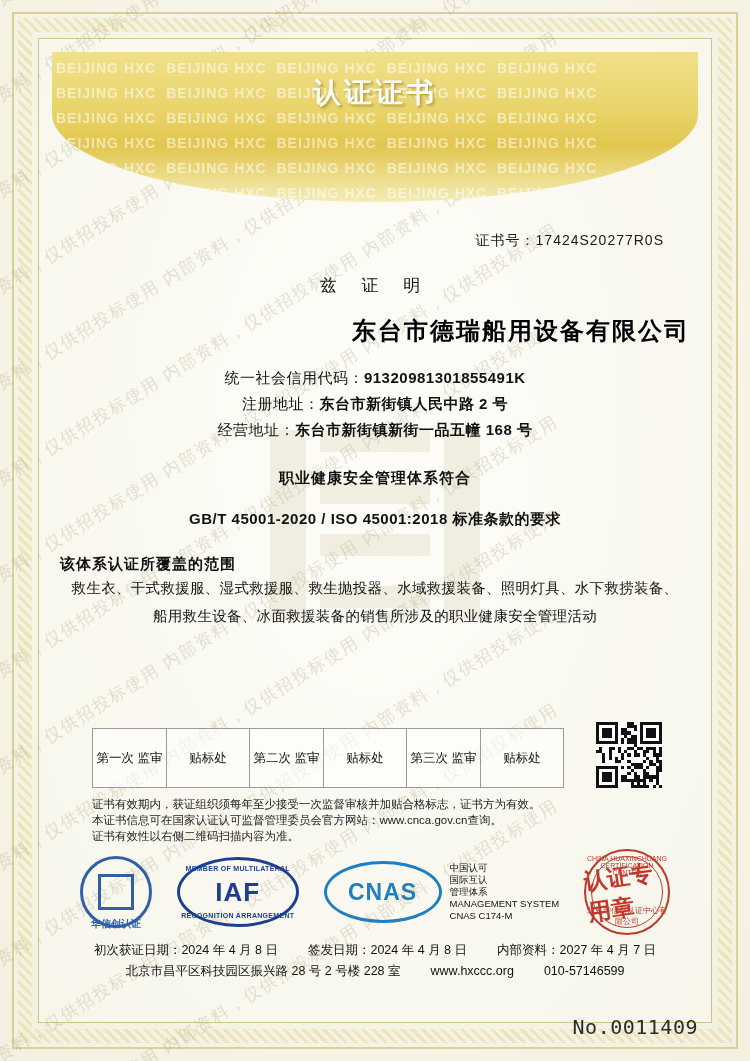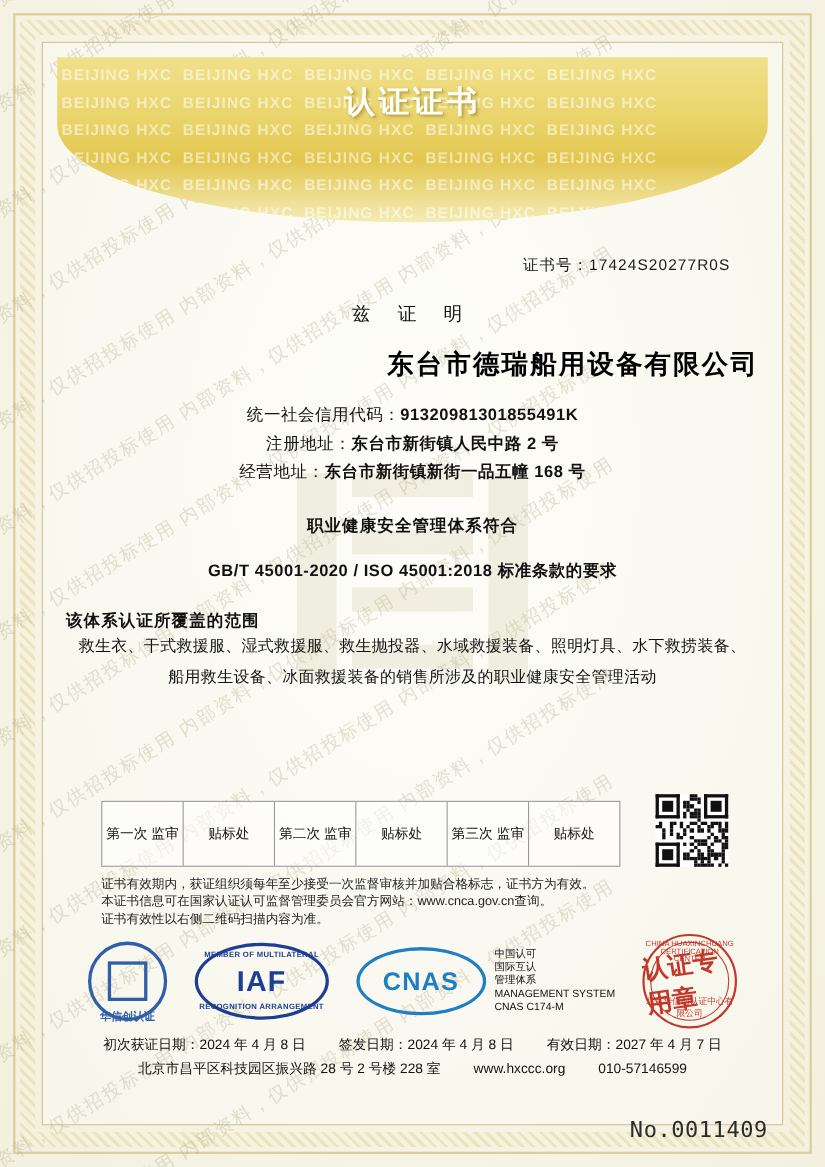--- a/index.html
+++ b/index.html
@@ -459,21 +459,21 @@
         <div class="ctr">认证专用章</div>
         <div class="bots">北京华信创认证中心有限公司</div>
       </div>
     </div>
   </div>
 
   <div class="footer">
     <div class="fr">
       <span><span>初次获证日期：</span><span>2024 年 4 月 8 日</span></span>
       <span><span>签发日期：</span><span>2024 年 4 月 8 日</span></span>
-      <span><span>有效日期：</span><span>2027 年 4 月 7 日</span></span>
+      <span><span>内部资料：</span><span>2027 年 4 月 7 日</span></span>
     </div>
     <div class="fr">
       <span>北京市昌平区科技园区振兴路 28 号 2 号楼 228 室</span>
       <span>www.hxccc.org</span>
       <span>010-57146599</span>
     </div>
   </div>
 
   <div class="serial">No.0011409</div>
 </div>

